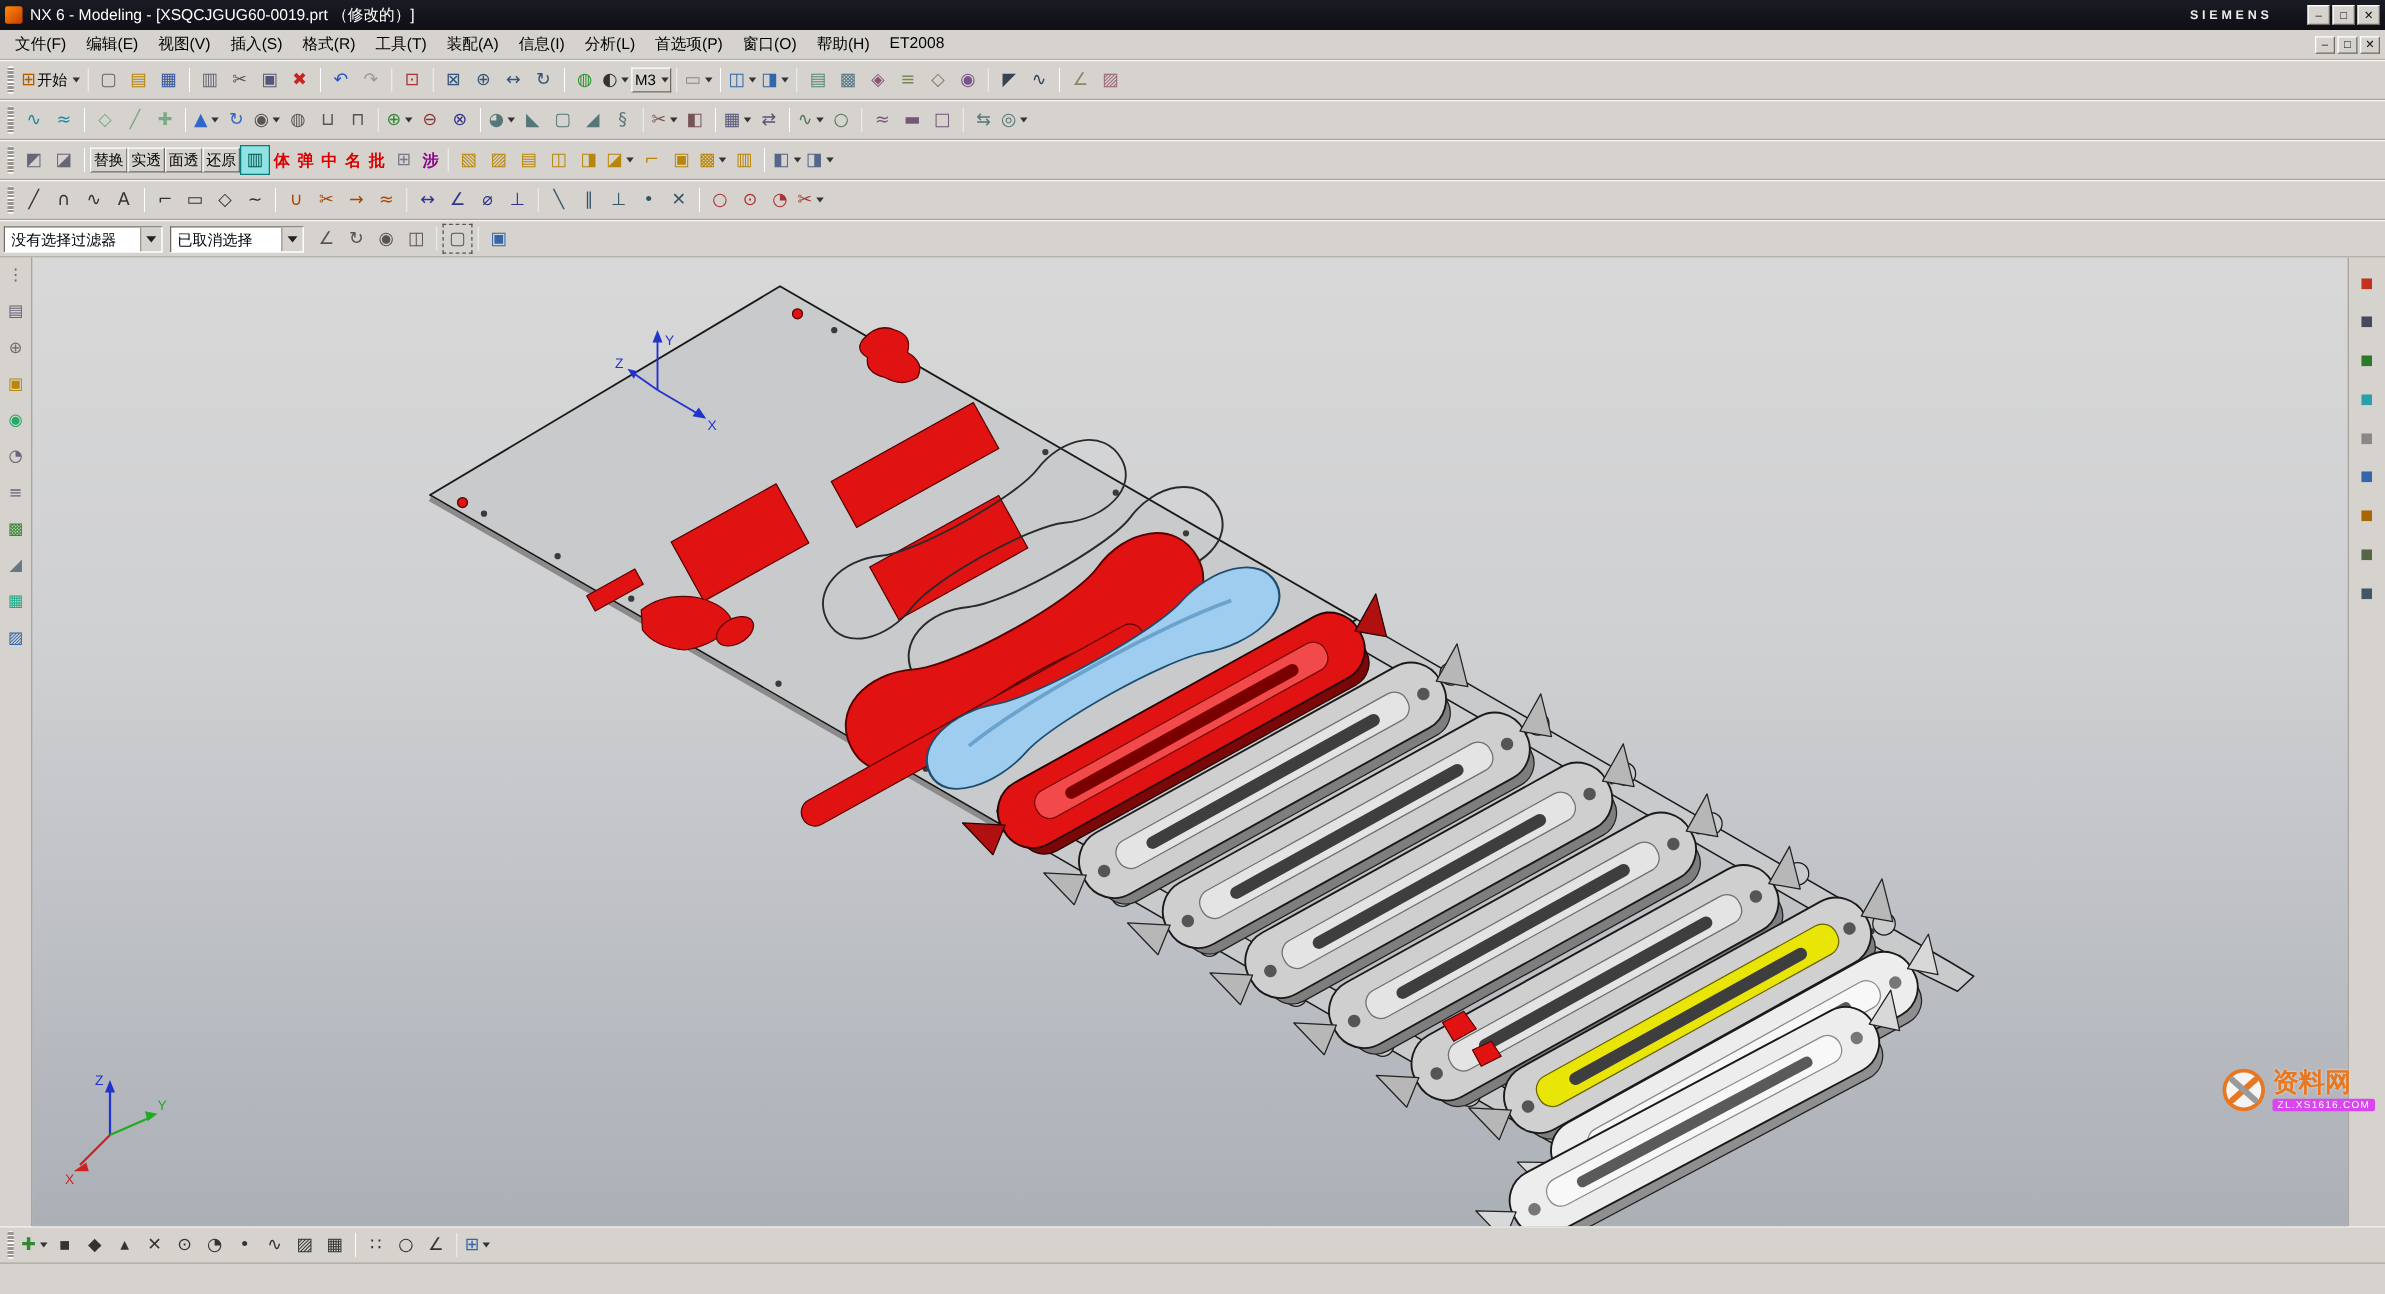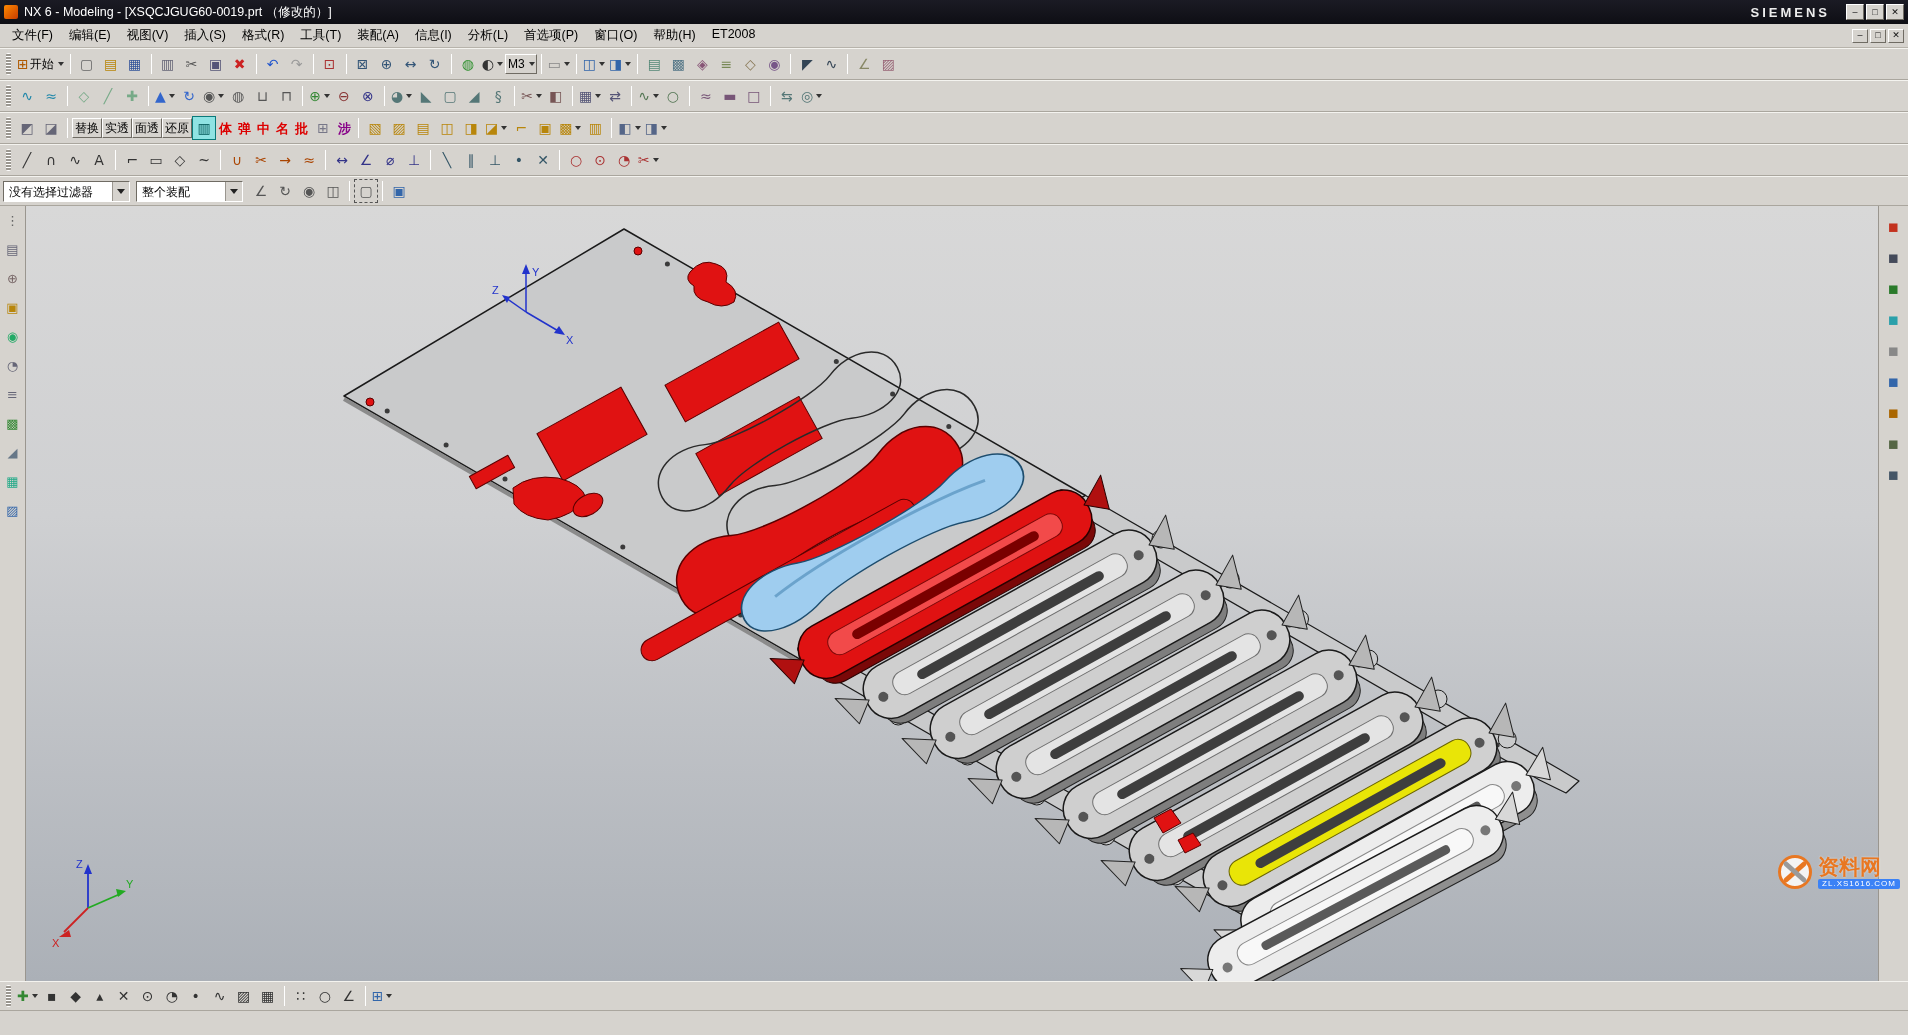--- a/index.html
+++ b/index.html
@@ -6,21 +6,21 @@
   html,body { width:1908px; height:1035px; overflow:hidden; }
   body { font-family:"Liberation Sans","DejaVu Sans",sans-serif; font-size:12px; background:#d6d3ce; }
   .app { position:relative; width:1908px; height:893px; display:flex; flex-direction:column; }
 
   
   .titlebar { height:24px; background:linear-gradient(180deg,#1b1b24,#0e0e14); color:#fff;
               display:flex; align-items:center; gap:6px; padding:0 4px; flex:0 0 auto; }
   .app-icon { width:14px; height:14px; background:linear-gradient(135deg,#ff8a00,#c83c00); border-radius:2px; }
   .title-text { font-size:12.5px; white-space:nowrap; }
   .flex-sp { flex:1; }
-  .brand { font-weight:bold; letter-spacing:3px; font-size:13px; color:#ececec; margin-right:10px; }
+  .brand { font-weight:bold; letter-spacing:3px; font-size:10px; color:#ececec; margin-right:22px; }
   .winbtns,.docbtns { display:flex; gap:2px; }
   .wbtn { width:18px; height:16px; font-size:9px; line-height:1; background:#d6d3ce; color:#111;
           border:1px solid; border-color:#fff #6f6b63 #6f6b63 #fff; display:flex; align-items:center; justify-content:center; }
   .docbtns .wbtn { width:16px; height:14px; }
 
   
   .menubar { height:24px; background:#d6d3ce; display:flex; align-items:center; padding:0 4px;
              border-bottom:1px solid #b7b3ab; flex:0 0 auto; }
   .menus { display:flex; }
   .menu-item { padding:3px 8px; font-size:12.5px; white-space:nowrap; }
@@ -83,21 +83,21 @@
   .viewport svg.scene { position:absolute; inset:0; width:100%; height:100%; }
 
   
   .bottombar { height:30px; background:#d6d3ce; border-top:1px solid #f4f3ef; display:flex; align-items:center;
                padding-left:2px; flex:0 0 auto; }
 
   
   .watermark { position:absolute; right:8px; bottom:3px; display:flex; align-items:center; gap:5px; z-index:60; }
   .wm-col { display:flex; flex-direction:column; align-items:flex-start; }
   .wm-title { font-weight:bold; font-size:21px; color:#e87722; line-height:1; text-shadow:0 0 2px #ffffffaa; }
-  .wm-sub { margin-top:2px; background:#3b82f6; color:#fff; font-size:8px; letter-spacing:1px;
+  .wm-sub { margin-top:2px; background:#d946ef; color:#fff; font-size:8px; letter-spacing:1px;
             padding:1px 4px; border-radius:2px; line-height:1; }
 </style>
 </head>
 <body>
 
 <div class="app">
 
   <div class="titlebar">
     <span class="app-icon"></span>
     <span class="title-text">NX 6 - Modeling - [XSQCJGUG60-0019.prt （修改的）]</span>
@@ -530,21 +530,21 @@
         <span class="ddarrow"></span>
       </span>
     </div>
 
   <div class="selbar">
     <div class="combo">
       <span class="combo-text w1">没有选择过滤器</span>
       <span class="combo-btn"></span>
     </div>
     <div class="combo">
-      <span class="combo-text w2">整个装配</span>
+      <span class="combo-text w2">已取消选择</span>
       <span class="combo-btn"></span>
     </div>
     <div class="selicons">
         <span class="ticon">
           <span class="glyph" style="color: rgb(85, 85, 85);">∠</span>
         </span>
         <span class="ticon">
           <span class="glyph" style="color: rgb(85, 85, 85);">↻</span>
         </span>
         <span class="ticon">

